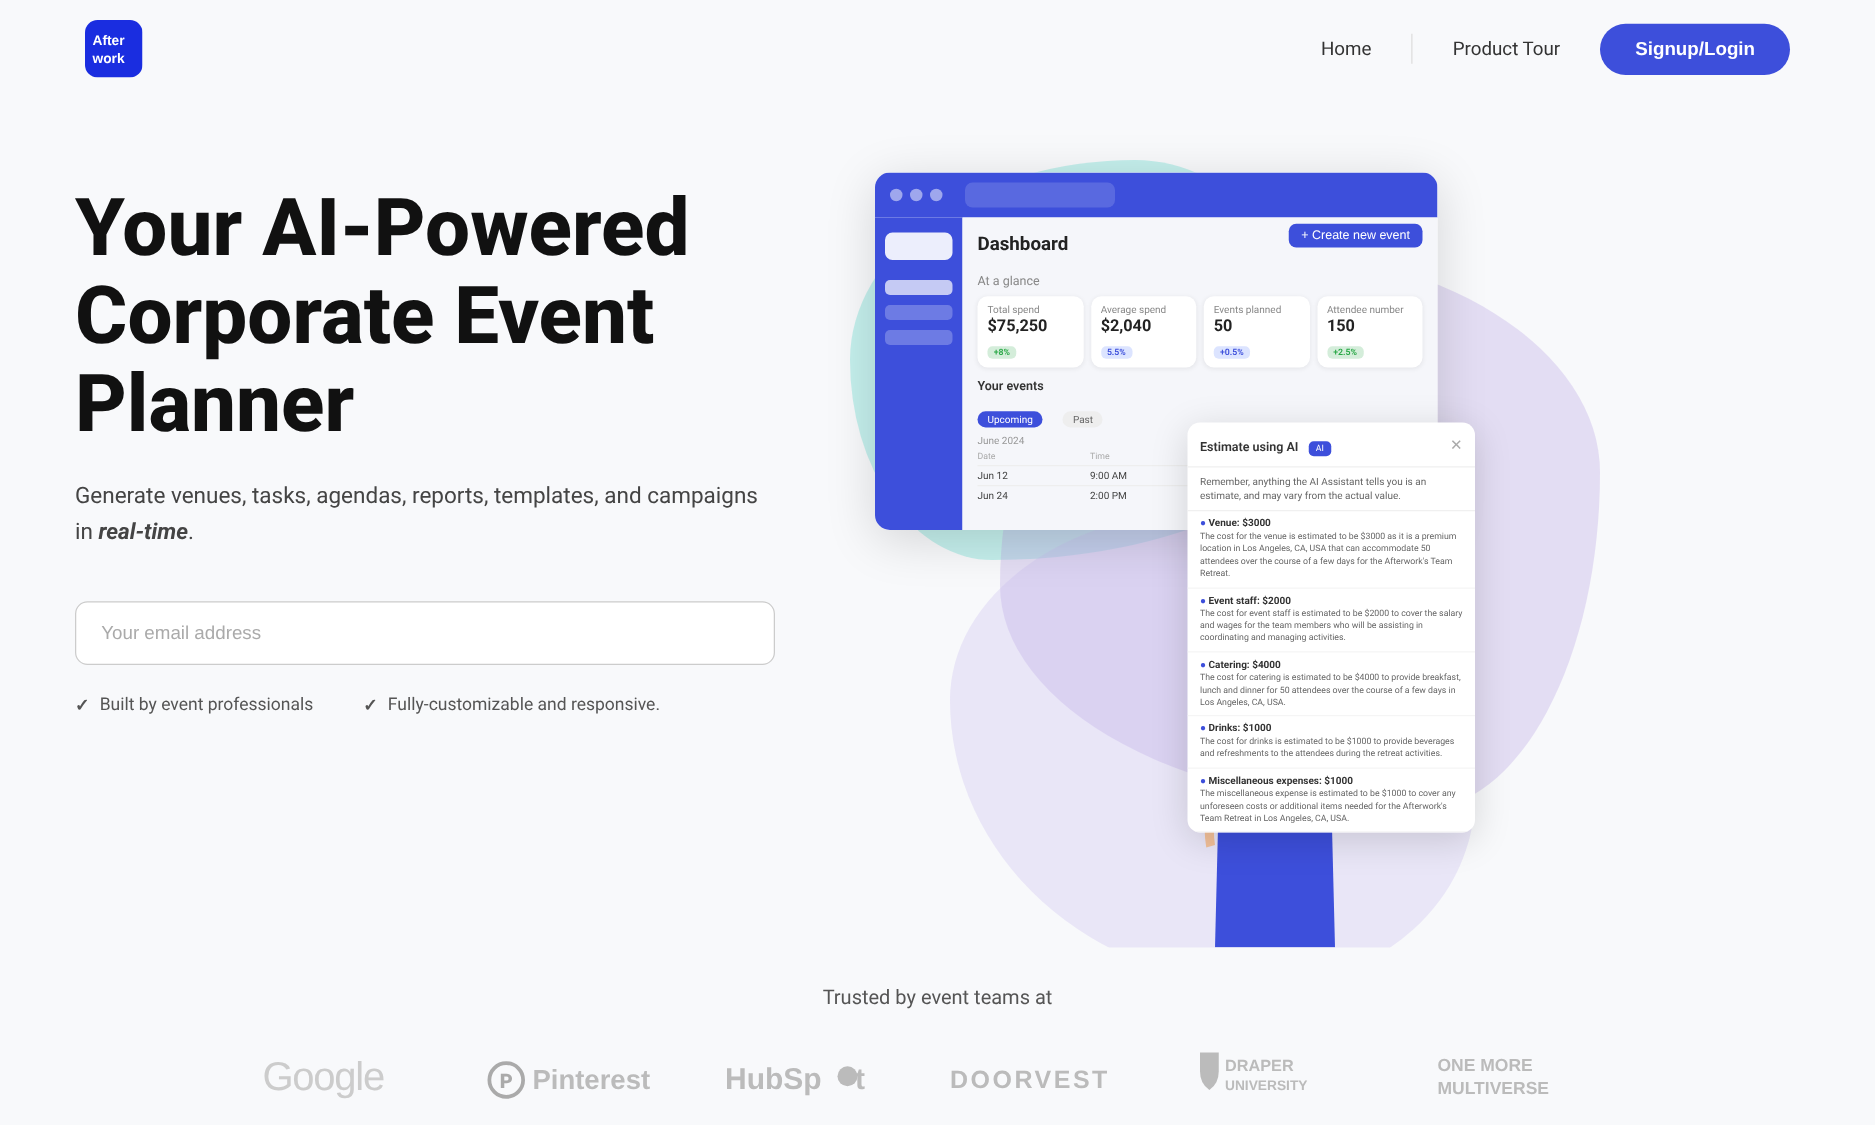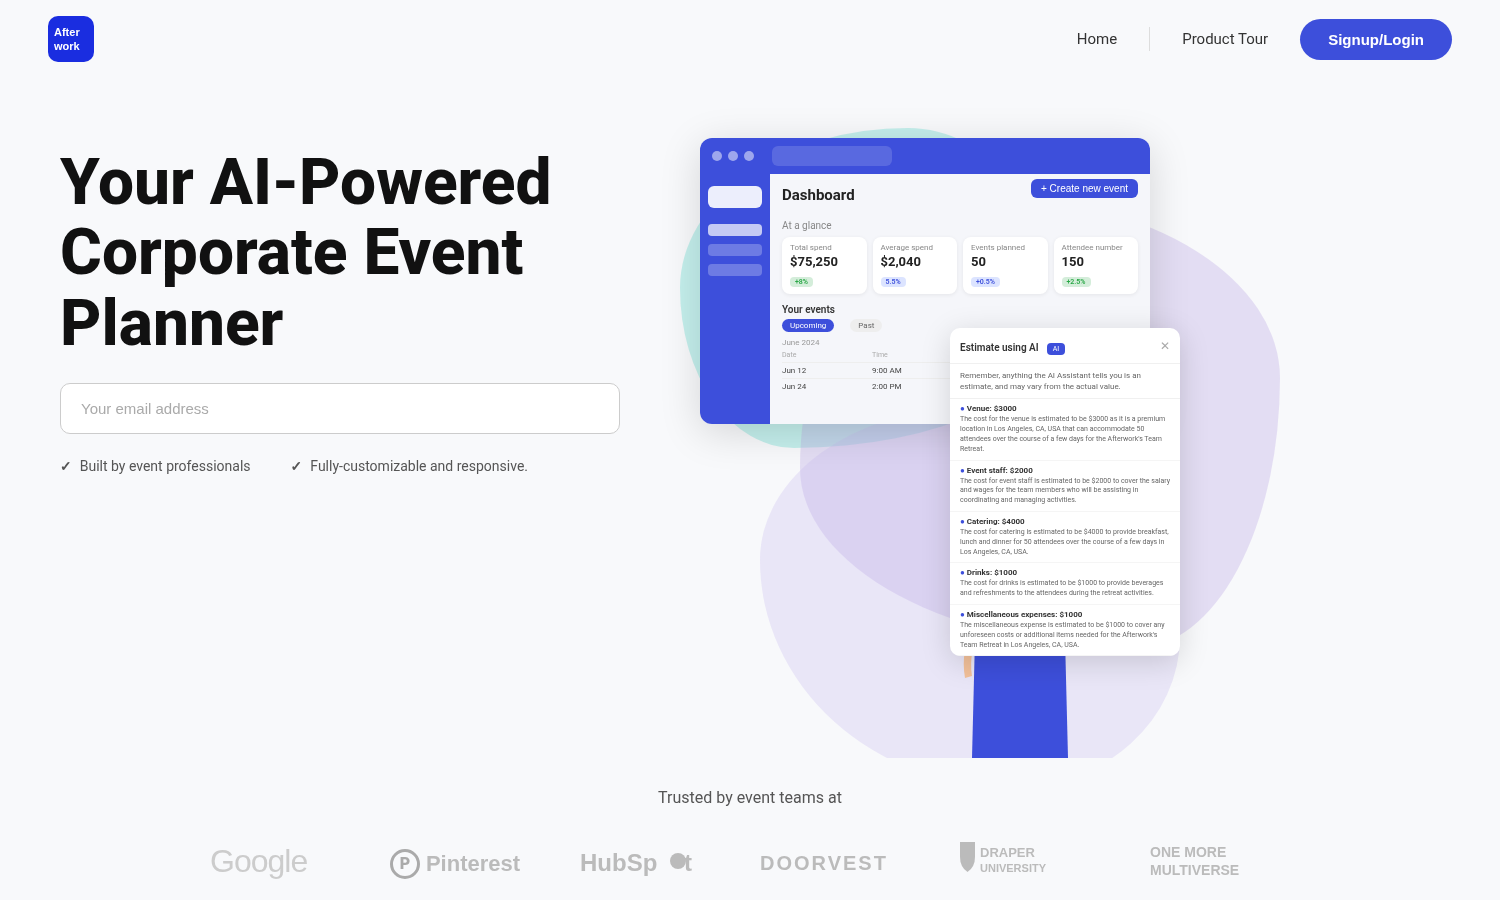--- a/index.html
+++ b/index.html
@@ -9,21 +9,21 @@
       width: 1500px;
       min-height: 900px;
       overflow-x: hidden;
     }
 
     
     header {
       display: flex;
       align-items: center;
       justify-content: space-between;
-      padding: 16px 48px;
+      padding: 16px 68px;
       background: #f8f9fb;
       position: relative;
       z-index: 10;
     }
     .logo {
       display: flex;
       align-items: center;
       gap: 4px;
     }
     .logo-icon {
@@ -285,21 +285,21 @@
       font-size: 7px;
       font-weight: 600;
       margin-top: 2px;
     }
     .stat-badge.green { background: #d4edda; color: #28a745; }
     .stat-badge.blue { background: #dce4ff; color: #3d4fdb; }
     .your-events {
       font-size: 10px;
       font-weight: 600;
       color: #333;
-      margin-bottom: 4px;
+      margin-bottom: 14px;
     }
     .events-tabs {
       display: flex;
       gap: 16px;
       margin-bottom: 6px;
       text-align: center;
     }
     .events-tab {
       font-size: 8px;
       padding: 2px 8px;
@@ -325,21 +325,21 @@
       font-size: 8px;
       color: #444;
       padding: 3px 0;
       border-top: 1px solid #eee;
     }
     .events-row span { flex: 1; }
 
     
     .ai-panel {
       position: absolute;
-      top: 210px;
+      top: 220px;
       left: 330px;
       width: 230px;
       background: #fff;
       border-radius: 10px;
       box-shadow: 0 6px 30px rgba(0,0,0,0.15);
       z-index: 4;
       overflow: hidden;
     }
     .ai-panel-header {
       display: flex;
@@ -467,20 +467,23 @@
     <a class="nav-link">Home</a>
     <div class="nav-divider"></div>
     <a class="nav-link">Product Tour</a>
     <button class="btn-signup">Signup/Login</button>
   </nav>
 </header>
 
 <section class="hero">
   <div class="hero-left">
     <h1 class="hero-title">Your AI-Powered Corporate Event Planner</h1>
+    <p class="hero-subtitle">
+      <span>Generate venues, tasks, agendas, reports, templates, and campaigns in </span><em>real-time</em><span>.</span>
+    </p>
     <div class="email-form">
       <input class="email-input" type="email" placeholder="Your email address" style="">
     </div>
     <div class="checkmarks">
       <div class="check-item">
         <span class="check-icon">✓</span>
         <span>Built by event professionals</span>
       </div>
       <div class="check-item">
         <span class="check-icon">✓</span>

